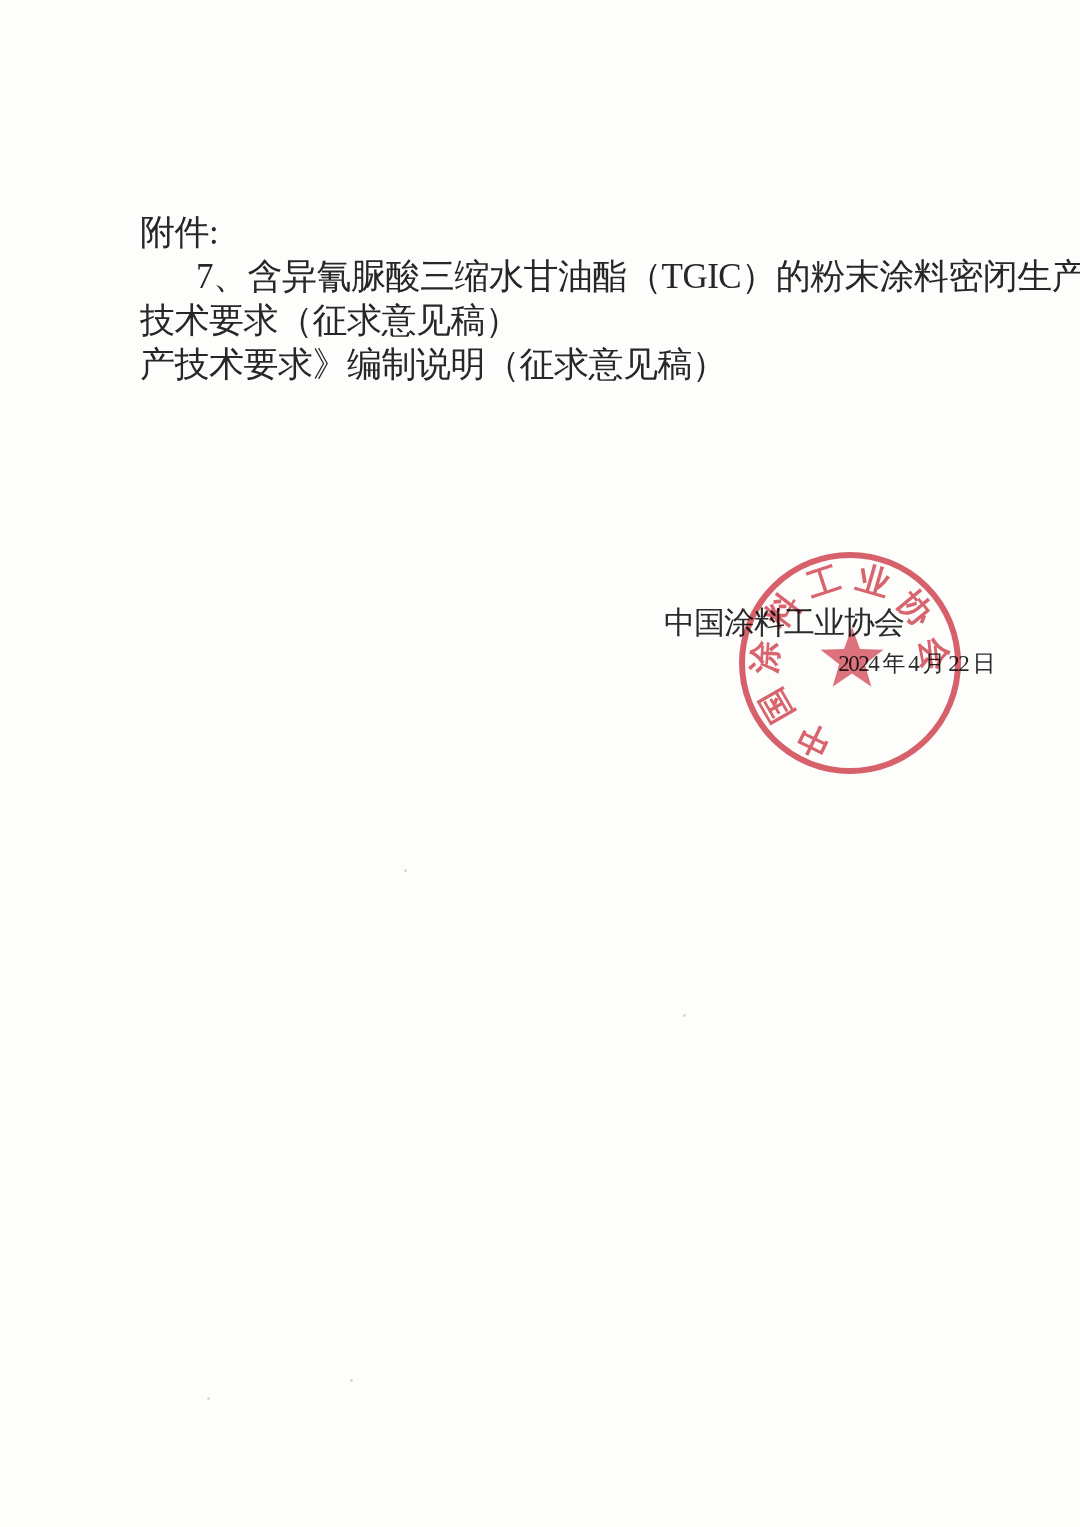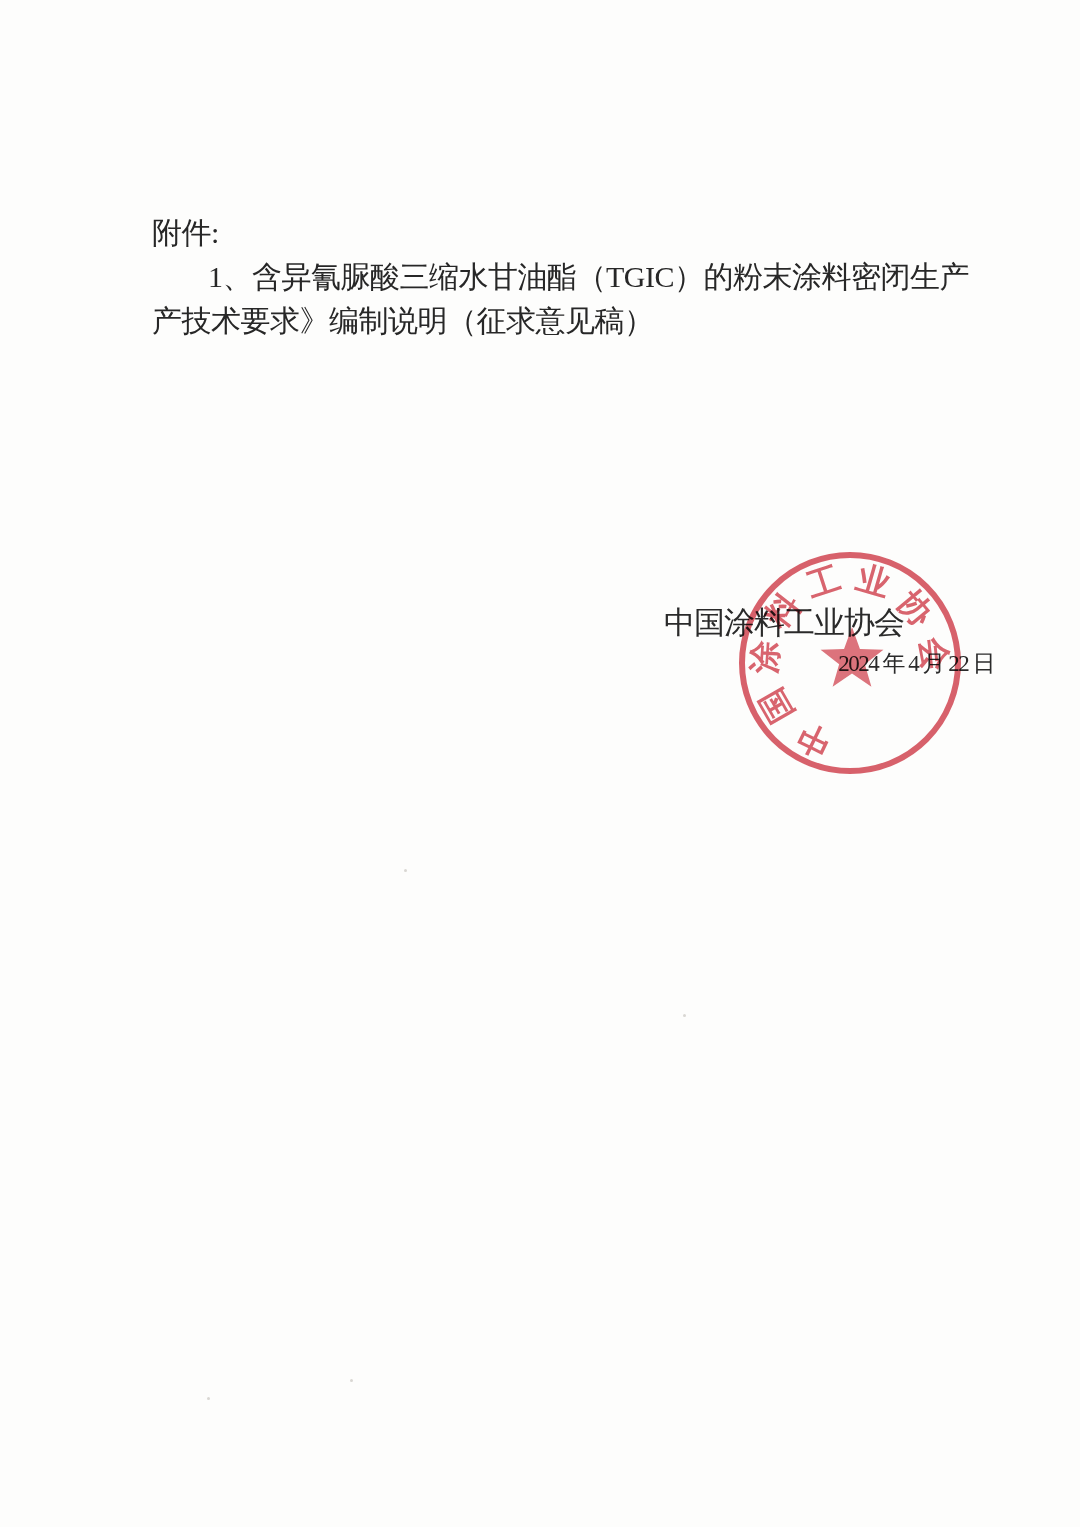--- a/index.html
+++ b/index.html
@@ -17,25 +17,24 @@
     font-family: "Liberation Serif", "DejaVu Serif", serif;
     color: #232323;
   }
 
   
   .doc-block {
     position: absolute;
     left: 140px;
     top: 211px;
     width: 830px;
-    font-size: 30px;
+    font-size: 35px;
     line-height: 44px;
     letter-spacing: -0.5px;
     color: #272727;
-    margin-left: 12px;
   }
   .doc-line { white-space: nowrap; }
   .doc-line.indent { padding-left: 56px; }
 
   
   .signature-org {
     position: absolute;
     left: 664px;
     top: 602px;
     width: 330px;
@@ -84,21 +83,22 @@
     background: #d9d7d3;
   }
 </style>
 </head>
 <body>
 
 <div class="page">
 
   <div class="doc-block">
     <div class="doc-line">附件:</div>
-    <div class="doc-line indent">1、含异氰脲酸三缩水甘油酯（TGIC）的粉末涂料密闭生产</div>
+    <div class="doc-line indent">7、含异氰脲酸三缩水甘油酯（TGIC）的粉末涂料密闭生产</div>
+    <div class="doc-line">技术要求（征求意见稿）</div>
     <div class="doc-line">产技术要求》编制说明（征求意见稿）</div>
   </div>
 
   <div class="signature-org">中国涂料工业协会</div>
   <div class="signature-date">2024 年 4 月 22 日</div>
 
   <svg class="stamp" viewBox="-115 -115 230 230" xmlns="http://www.w3.org/2000/svg">
     <g>
       <circle r="108" fill="none" stroke-width="6" opacity="0.9" stroke="#d2434f"></circle>
     </g>

